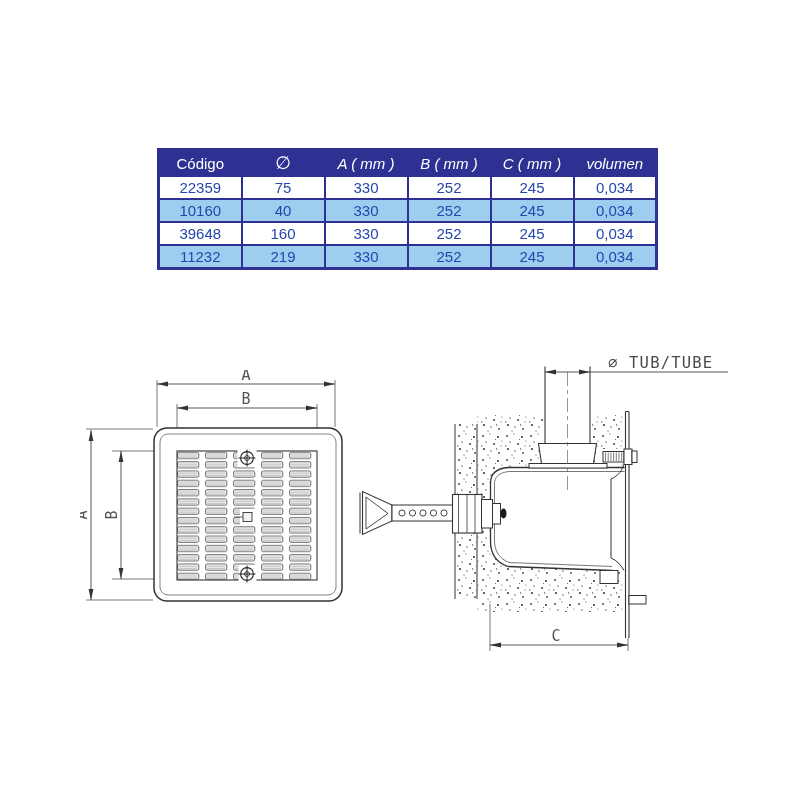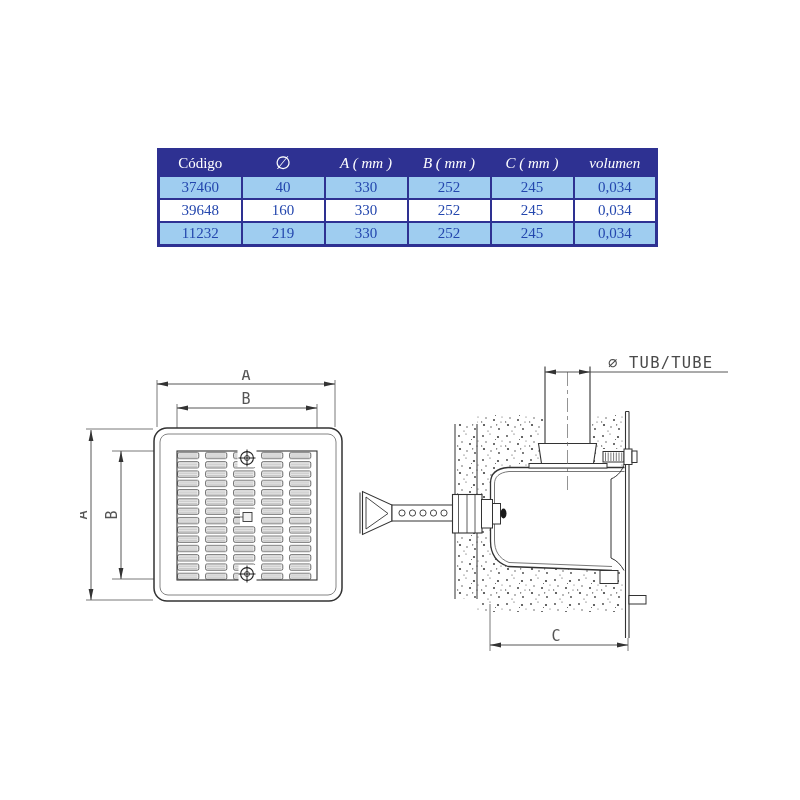--- a/index.html
+++ b/index.html
@@ -8,21 +8,21 @@
     font-family:"Liberation Sans",sans-serif;overflow:hidden;
   }
   
   .spec-table-wrap{position:absolute;left:157px;top:148px;}
   table.spec{
     border-collapse:collapse;table-layout:fixed;width:501px;
     border:3px solid #2e3192;
   }
   table.spec th,table.spec td{
     border:2px solid #2e3192;text-align:center;vertical-align:middle;
-    padding:0;font-size:15px;line-height:1;overflow:hidden;white-space:nowrap;font-family:Liberation Serif, serif;
+    padding:0;font-size:15px;line-height:1;overflow:hidden;white-space:nowrap;
   }
   table.spec thead th{
     background:#2e3192;color:#ffffff;font-weight:normal;height:24px;
   }
   table.spec thead th.it{font-style:italic;text-align:center;}
   table.spec thead th.dia{font-size:18px;}
   table.spec tbody td{color:#2447ae;height:21px;background:#ffffff;}
   table.spec tbody tr.alt td{background:#9fcdf0;}
   
   .drawing{position:absolute;}
@@ -48,22 +48,30 @@
       <tr>
         <th>Código</th>
         <th class="dia">∅</th>
         <th class="it">A ( mm )</th>
         <th class="it">B ( mm )</th>
         <th class="it">C ( mm )</th>
         <th class="it">volumen</th>
       </tr>
     </thead>
     <tbody>
+      <tr>
+        <td>22359</td>
+        <td>75</td>
+        <td>330</td>
+        <td>252</td>
+        <td>245</td>
+        <td>0,034</td>
+      </tr>
       <tr class="alt">
-        <td>37460</td>
+        <td>10160</td>
         <td>40</td>
         <td>330</td>
         <td>252</td>
         <td>245</td>
         <td>0,034</td>
       </tr>
       <tr>
         <td>39648</td>
         <td>160</td>
         <td>330</td>

